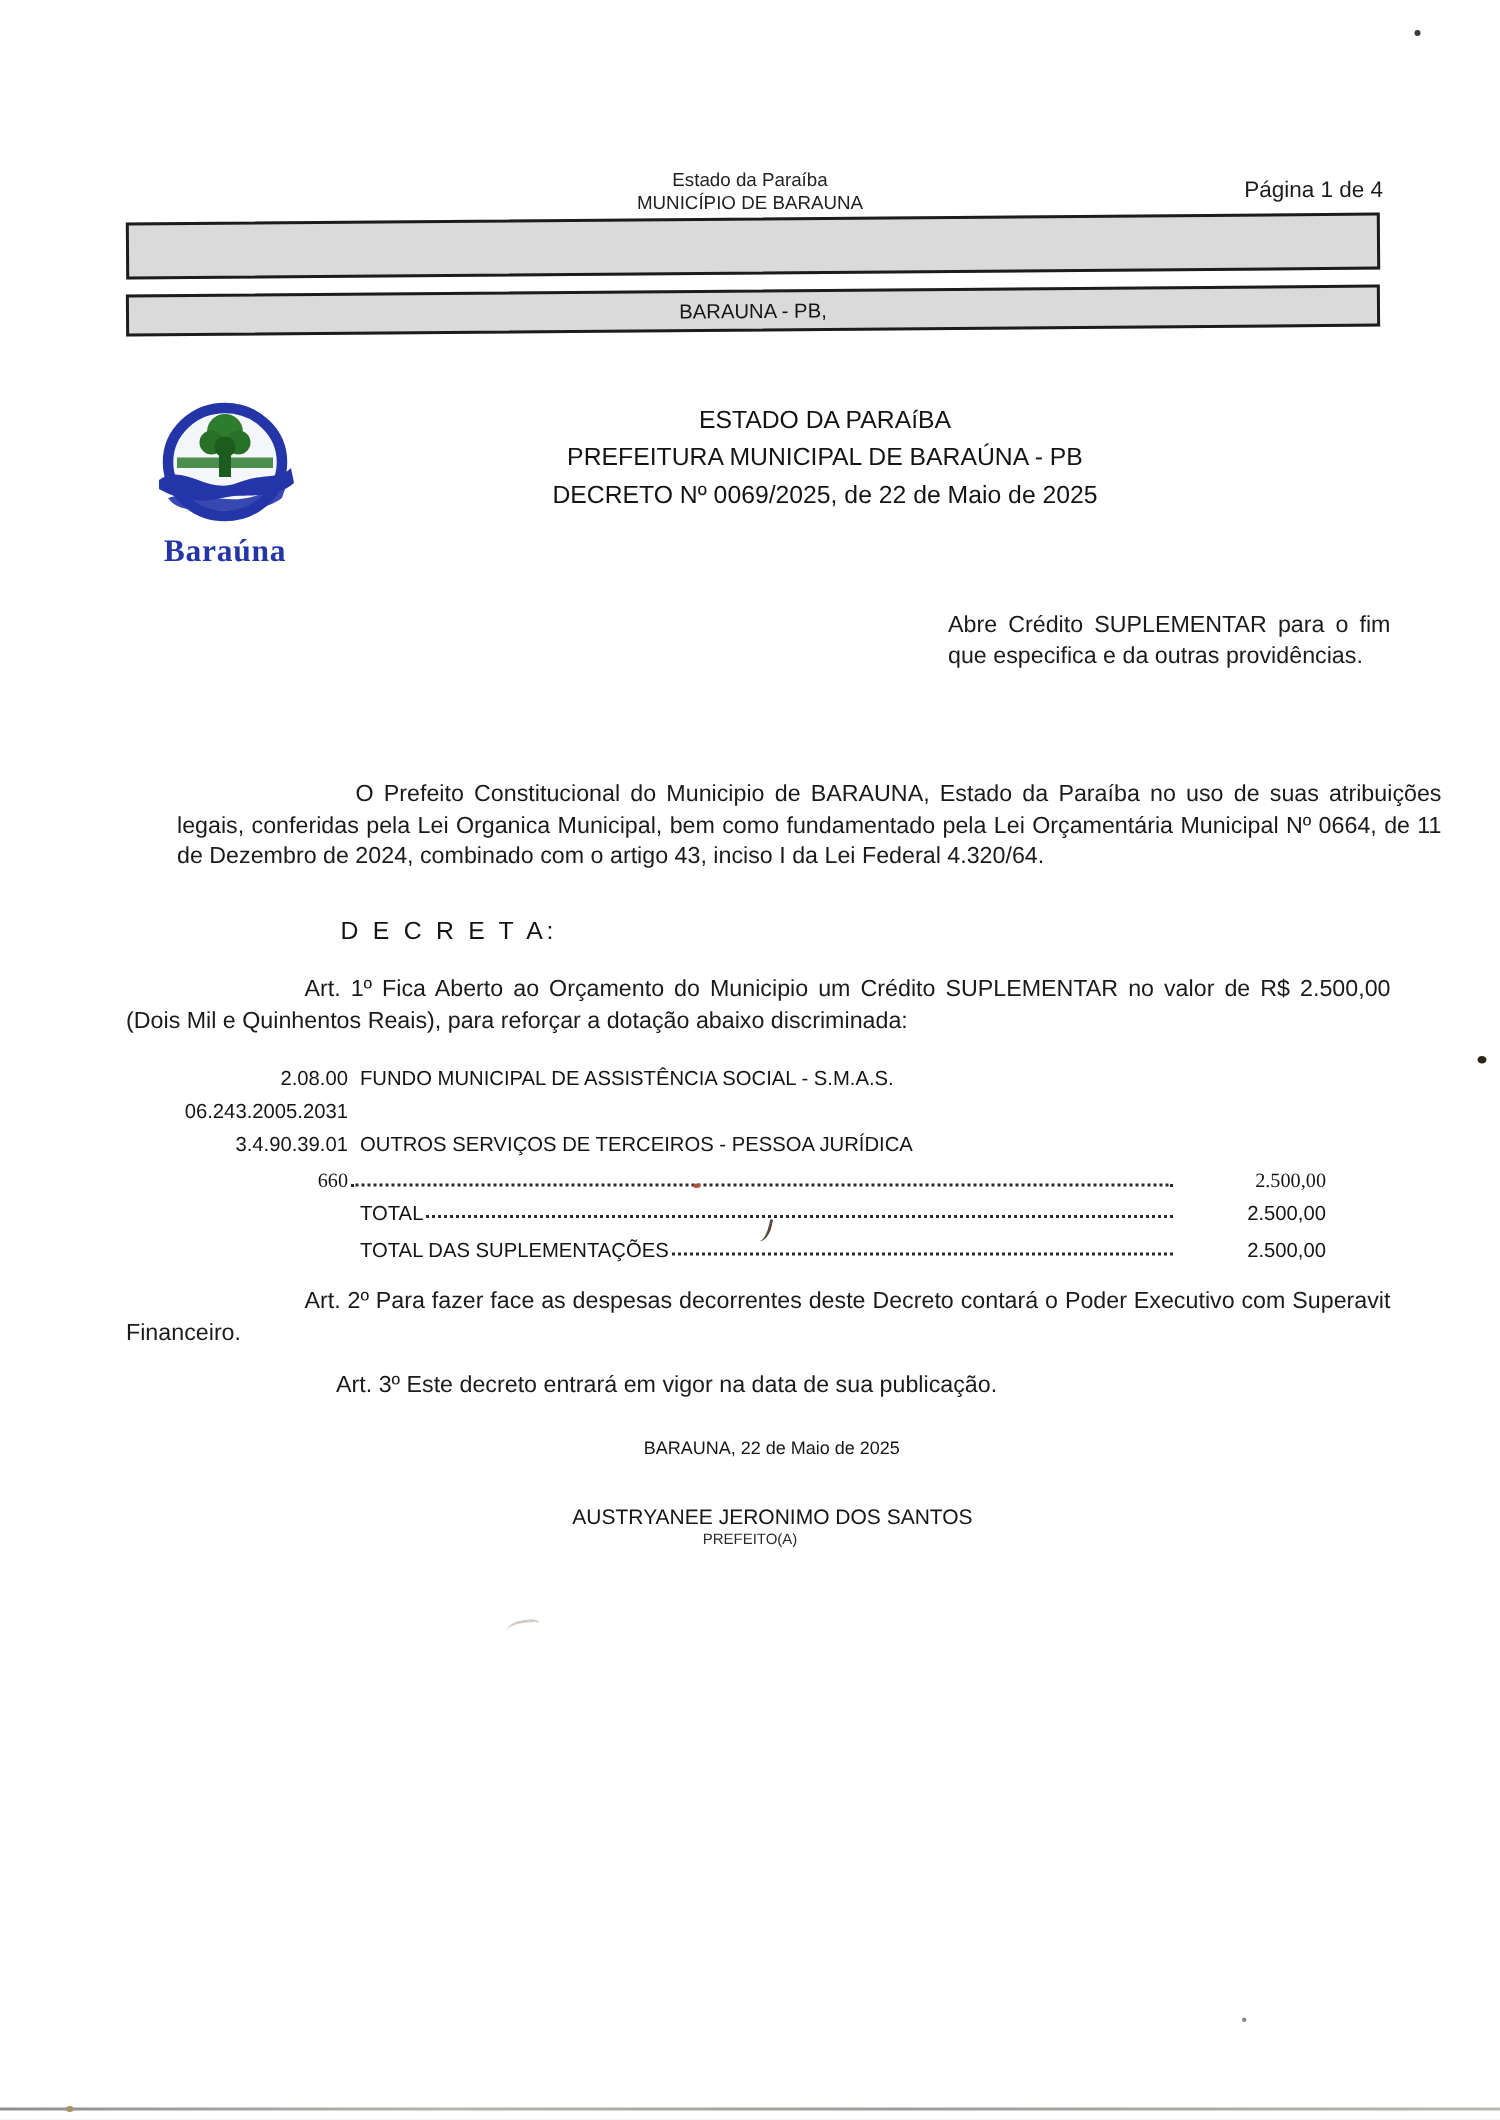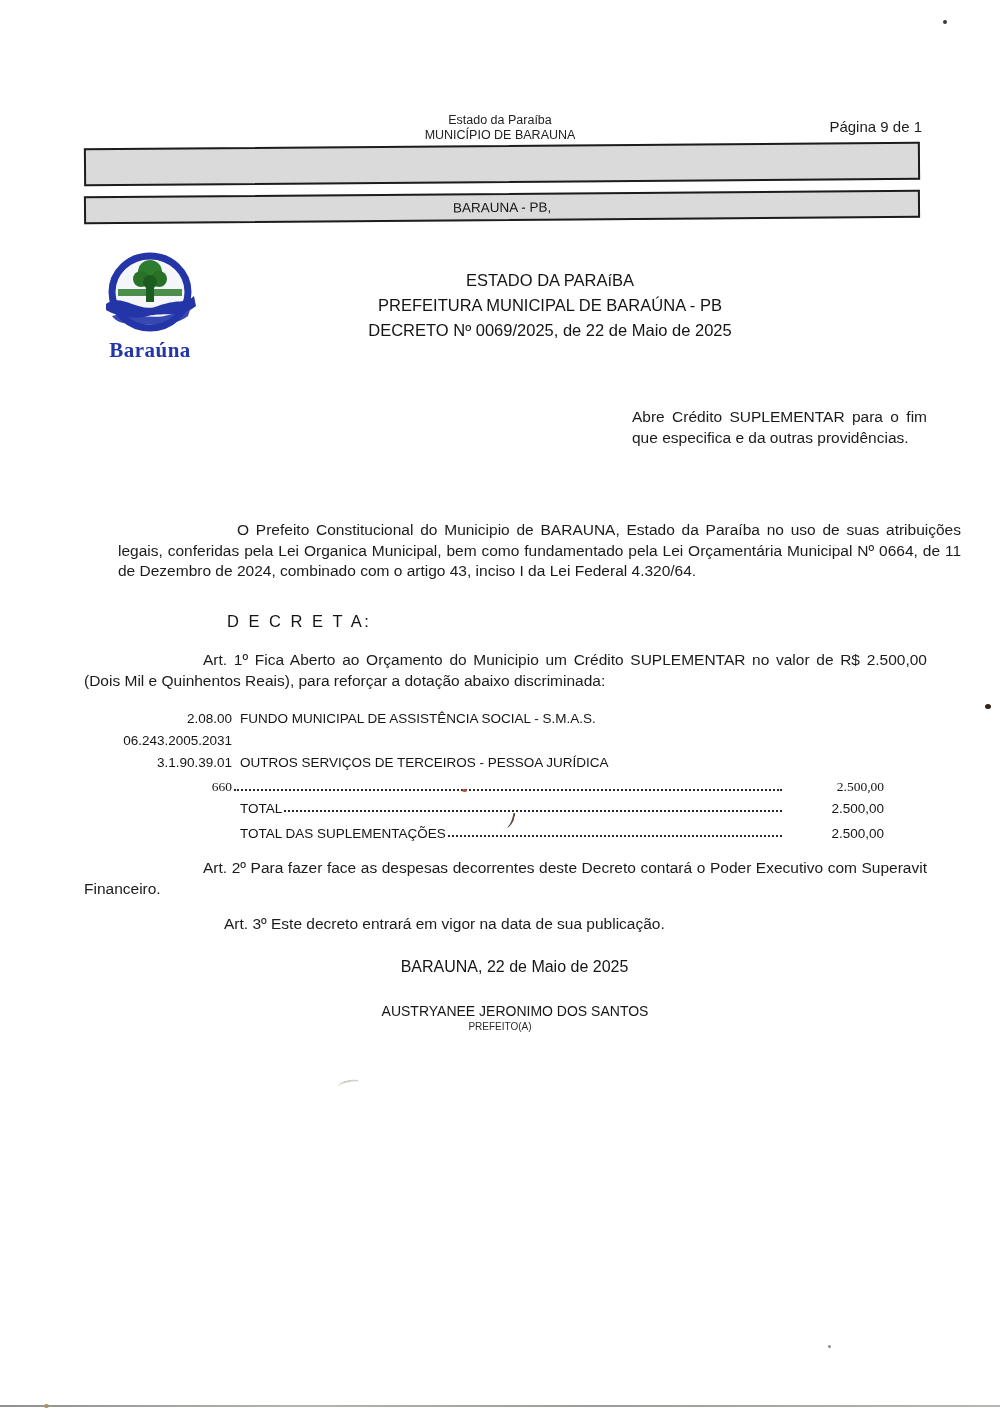--- a/index.html
+++ b/index.html
@@ -19,57 +19,57 @@
   .scan-bar{
     left:84px;width:836px;
     background:#dadada;
     border:2px solid #1c1c1c;
     transform:rotate(-0.45deg);
     box-sizing:border-box;
   }
   .bar1{top:145px;height:38px;}
   .bar2{top:193px;height:28px;text-align:center;font-size:13.5px;line-height:25px;color:#161616;}
   
-  .logo{left:94px;top:252px;width:112px;text-align:center;}
+  .logo{left:94px;top:268px;width:112px;text-align:center;}
   .logo-word{font-family:"Liberation Serif","DejaVu Serif",serif;font-weight:bold;font-size:21px;color:#2435a8;margin-top:-2px;letter-spacing:0.5px;}
   
   .title-block{left:170px;width:760px;top:268px;text-align:center;font-size:16.5px;line-height:25px;color:#141414;}
   
   .ementa{left:632px;width:295px;top:406px;font-size:15.5px;line-height:21px;text-align:justify;color:#1b1b1b;}
   
   .para{left:84px;width:843px;font-size:15.5px;line-height:20.5px;text-align:justify;color:#1b1b1b;}
   .indent{text-indent:119px;}
   .decreta{left:227px;top:612px;font-size:16.5px;letter-spacing:2.5px;color:#141414;}
   
   .brow{position:absolute;left:84px;width:800px;display:flex;font-size:13.5px;color:#151515;}
   .bcode{width:148px;text-align:right;flex:0 0 148px;}
   .bdesc{margin-left:8px;white-space:nowrap;}
   .bfill{flex:1;border-bottom:2px dotted #2a2a2a;margin:0 6px 4px 2px;}
   .bval{flex:0 0 96px;text-align:right;font-size:13.5px;}
   
-  .dateline{left:0;right:0;top:958px;text-align:center;font-size:16px;color:#161616;padding-left:29px;}
+  .dateline{left:0;right:0;top:958px;text-align:center;font-size:12px;color:#161616;padding-left:29px;}
   .sig-name{left:0;right:0;top:1003px;text-align:center;font-size:14px;color:#161616;padding-left:30px;}
   .sig-title{left:0;right:0;top:1021px;text-align:center;font-size:10px;color:#2a2a2a;}
   
   .speck{position:absolute;border-radius:50%;}
   .bottom-edge{position:absolute;left:0;bottom:6px;width:100%;height:2px;background:linear-gradient(90deg,#8f8f8f,#b5b5ae 30%,#9c9c98 60%,#b8b8b2);}
   .squiggle{position:absolute;left:338px;top:1080px;width:22px;height:8px;border-top:2px solid #d3cdc4;border-radius:60% 40% 50% 50%;transform:rotate(-8deg);}
   .comma-art{position:absolute;left:506px;top:812px;width:6px;height:16px;border-right:2px solid #5b4a3a;border-radius:0 0 80% 0;transform:rotate(12deg);}
   .red-tick{position:absolute;left:462px;top:789px;width:5px;height:3px;background:#b4503c;border-radius:50%;}
 </style>
 </head>
 <body>
 
 <div class="page">
 
   <div class="abs hdr-center">
     <div>Estado da Paraíba</div>
     <div>MUNICÍPIO DE BARAUNA</div>
   </div>
-  <div class="abs page-num">Página 9 de 1</div>
+  <div class="abs page-num">Página 1 de 4</div>
 
   <div class="abs scan-bar bar1"></div>
   <div class="abs scan-bar bar2">BARAUNA - PB,</div>
 
   <div class="abs logo">
     <svg width="104" height="84" viewBox="0 0 104 84">
       <ellipse cx="52" cy="40" rx="38" ry="36" fill="#f4f6fa" stroke="#2435a8" stroke-width="7"></ellipse>
       <rect x="20" y="37" width="64" height="7" fill="#2e7d2e" opacity="0.85"></rect>
       <rect x="48" y="26" width="8" height="24" fill="#1d5c1f"></rect>
       <circle cx="52" cy="20" r="12" fill="#2e7d2e"></circle>
@@ -97,21 +97,21 @@
   <div class="abs para indent" style="top:650px;">Art. 1º Fica Aberto ao Orçamento do Municipio um Crédito SUPLEMENTAR no valor de R$ 2.500,00 (Dois Mil e Quinhentos Reais), para reforçar a dotação abaixo discriminada:</div>
 
   <div class="brow" style="top:711px;">
     <span class="bcode">2.08.00</span>
     <span class="bdesc">FUNDO MUNICIPAL DE ASSISTÊNCIA SOCIAL - S.M.A.S.</span>
   </div>
   <div class="brow" style="top:733px;">
     <span class="bcode">06.243.2005.2031</span>
   </div>
   <div class="brow" style="top:755px;">
-    <span class="bcode">3.1.90.39.01</span>
+    <span class="bcode">3.4.90.39.01</span>
     <span class="bdesc">OUTROS SERVIÇOS DE TERCEIROS -  PESSOA JURÍDICA</span>
   </div>
   <div class="brow" style="top:779px;font-family:Liberation Serif, serif;">
     <span class="bcode">660</span>
     <span class="bfill"></span>
     <span class="bval">2.500,00</span>
   </div>
   <div class="brow" style="top:801px;">
     <span class="bcode"></span>
     <span class="bdesc">TOTAL </span>

